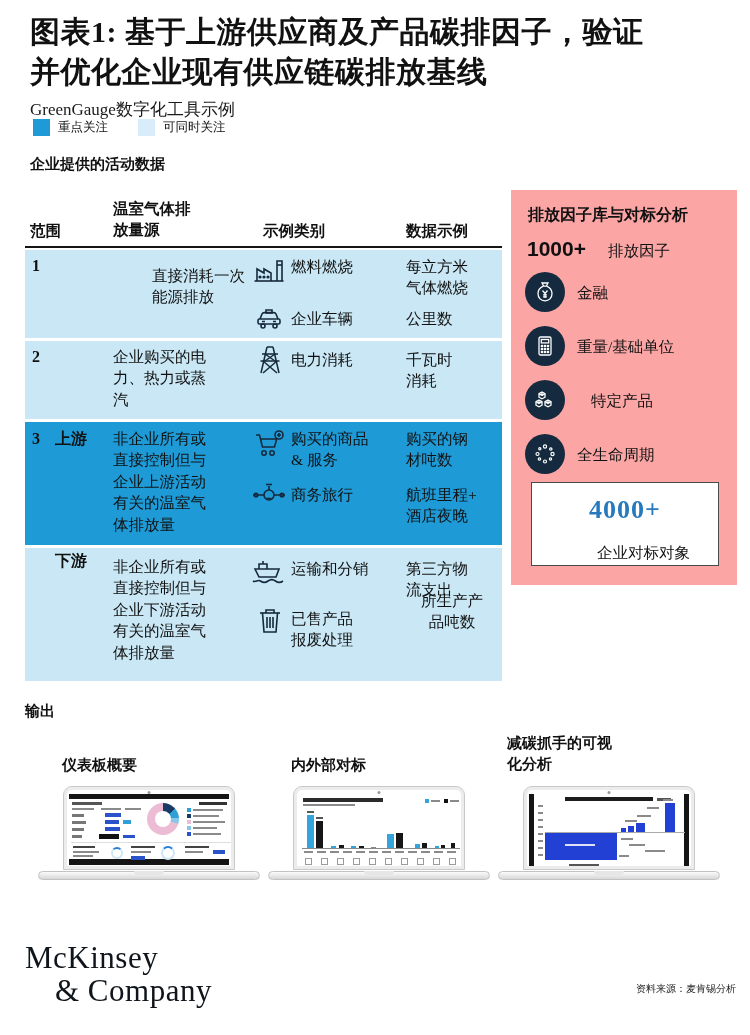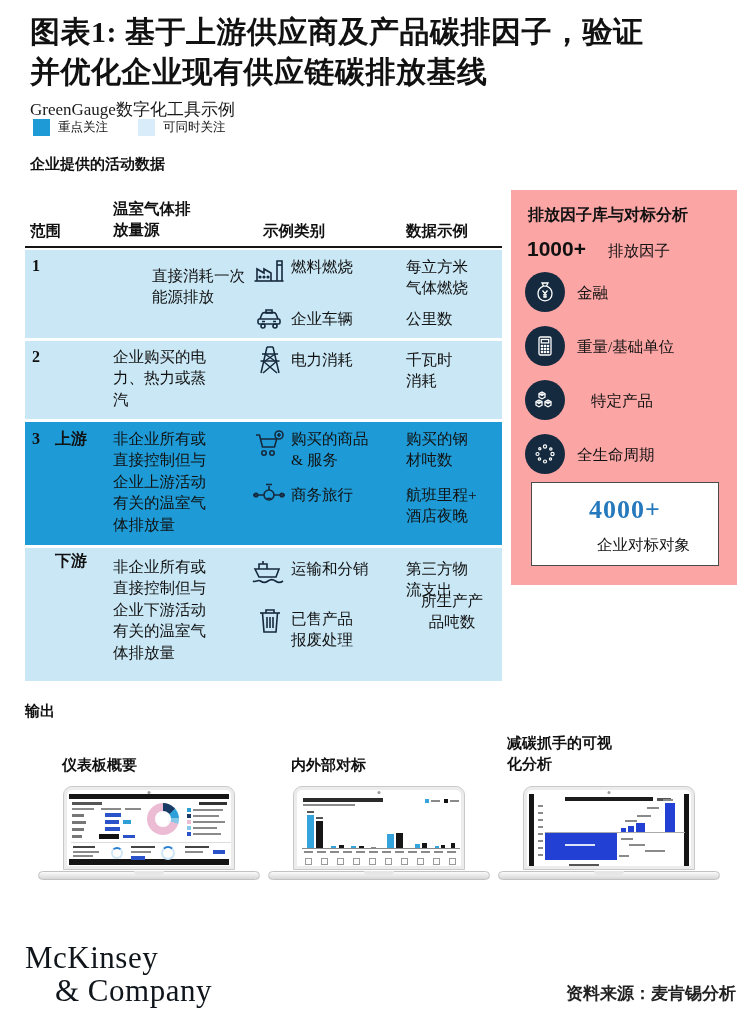--- a/index.html
+++ b/index.html
@@ -47,21 +47,21 @@
               background:#e6e6e6; border-radius:0 0 4px 4px; }
   .dash { position:absolute; background:#8a8a8a; }
   .bar { position:absolute; }
   .ring { position:absolute; border-radius:50%; border:2.5px solid #cfe6f6; border-top-color:#2a7fd4;
           box-sizing:border-box; }
   .donut { position:absolute; border-radius:50%;
            background:conic-gradient(#1a3a66 0 50deg,#2f9fd8 50deg 86deg,#86c7e8 86deg 108deg,#ecbcd4 108deg 360deg); }
   .donut-hole { position:absolute; border-radius:50%; background:#fff; }
 
   .brand { font-size:31px; line-height:1.0; color:#0f151a; letter-spacing:.5px; }
-  .source-note { font-size:17px; font-weight:bold; color:#222; }
+  .source-note { font-size:10px; font-weight:normal; color:#222; }
 </style>
 </head>
 <body>
 
 <div id="page">
 
   <div class="abs title prex" style="left:30px;top:12px;">图表1: 基于上游供应商及产品碳排因子，验证
 并优化企业现有供应链碳排放基线</div>
   <div class="abs subtitle" style="left:30px;top:98px;">GreenGauge数字化工具示例</div>
 
@@ -255,21 +255,21 @@
         <circle cx="12" cy="19.5" r="1.5"></circle>
           <circle cx="6.5" cy="17" r="1.2"></circle>
         <circle cx="4.5" cy="12" r="1.5"></circle>
           <circle cx="6.8" cy="6.8" r="1.1"></circle>
       </svg>
     </div>
     <div class="abs factor-label" style="left:66px;top:255px;">全生命周期</div>
 
     <div class="abs bench-box" style="left:20px;top:292px;width:186px;height:82px;">
       <div class="bench-count" style="margin-top:12px;">4000+</div>
-      <div class="bench-label" style="margin-top:10px;padding-left:37px;">企业对标对象</div>
+      <div class="bench-label" style="margin-top:18px;padding-left:37px;">企业对标对象</div>
     </div>
   </div>
 
   <div class="abs sec-head" style="left:25px;top:702px;">输出</div>
 
   <div class="abs out-label" style="left:62px;top:755px;">仪表板概要</div>
   <div class="abs out-label" style="left:291px;top:755px;">内外部对标</div>
   <div class="abs out-label pre" style="left:507px;top:733px;width:180px;">减碳抓手的可视
 化分析</div>
 

